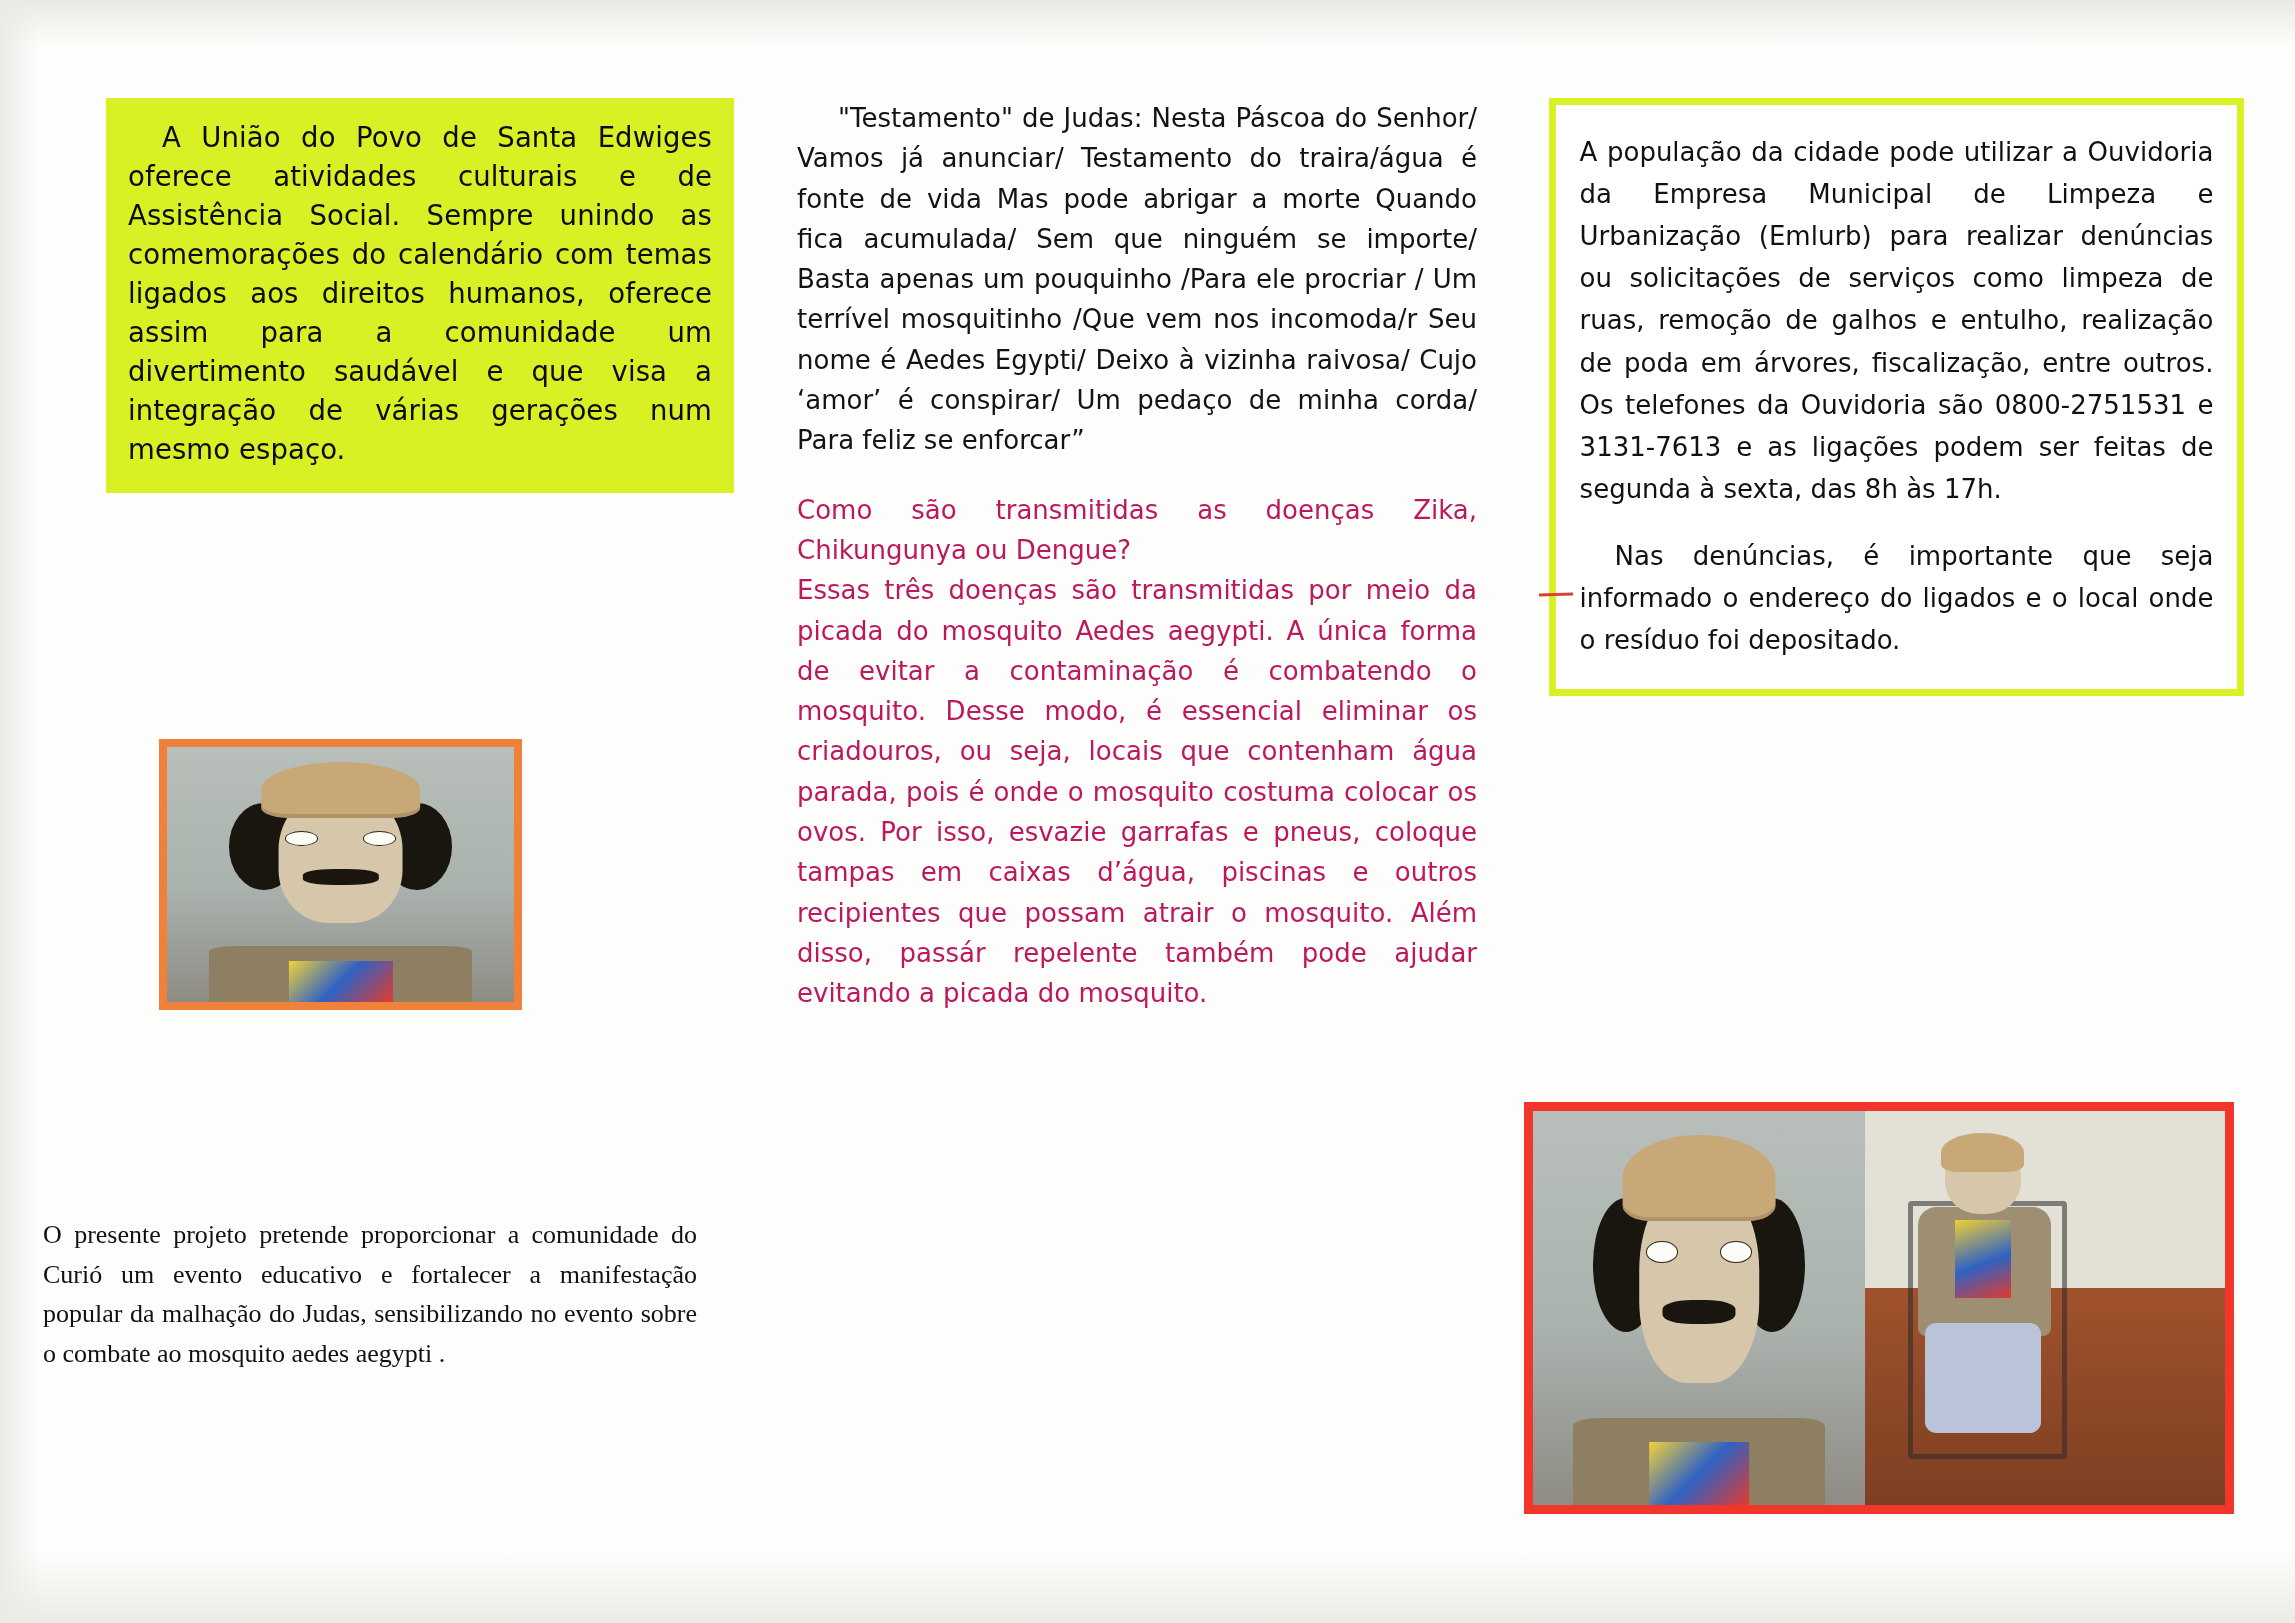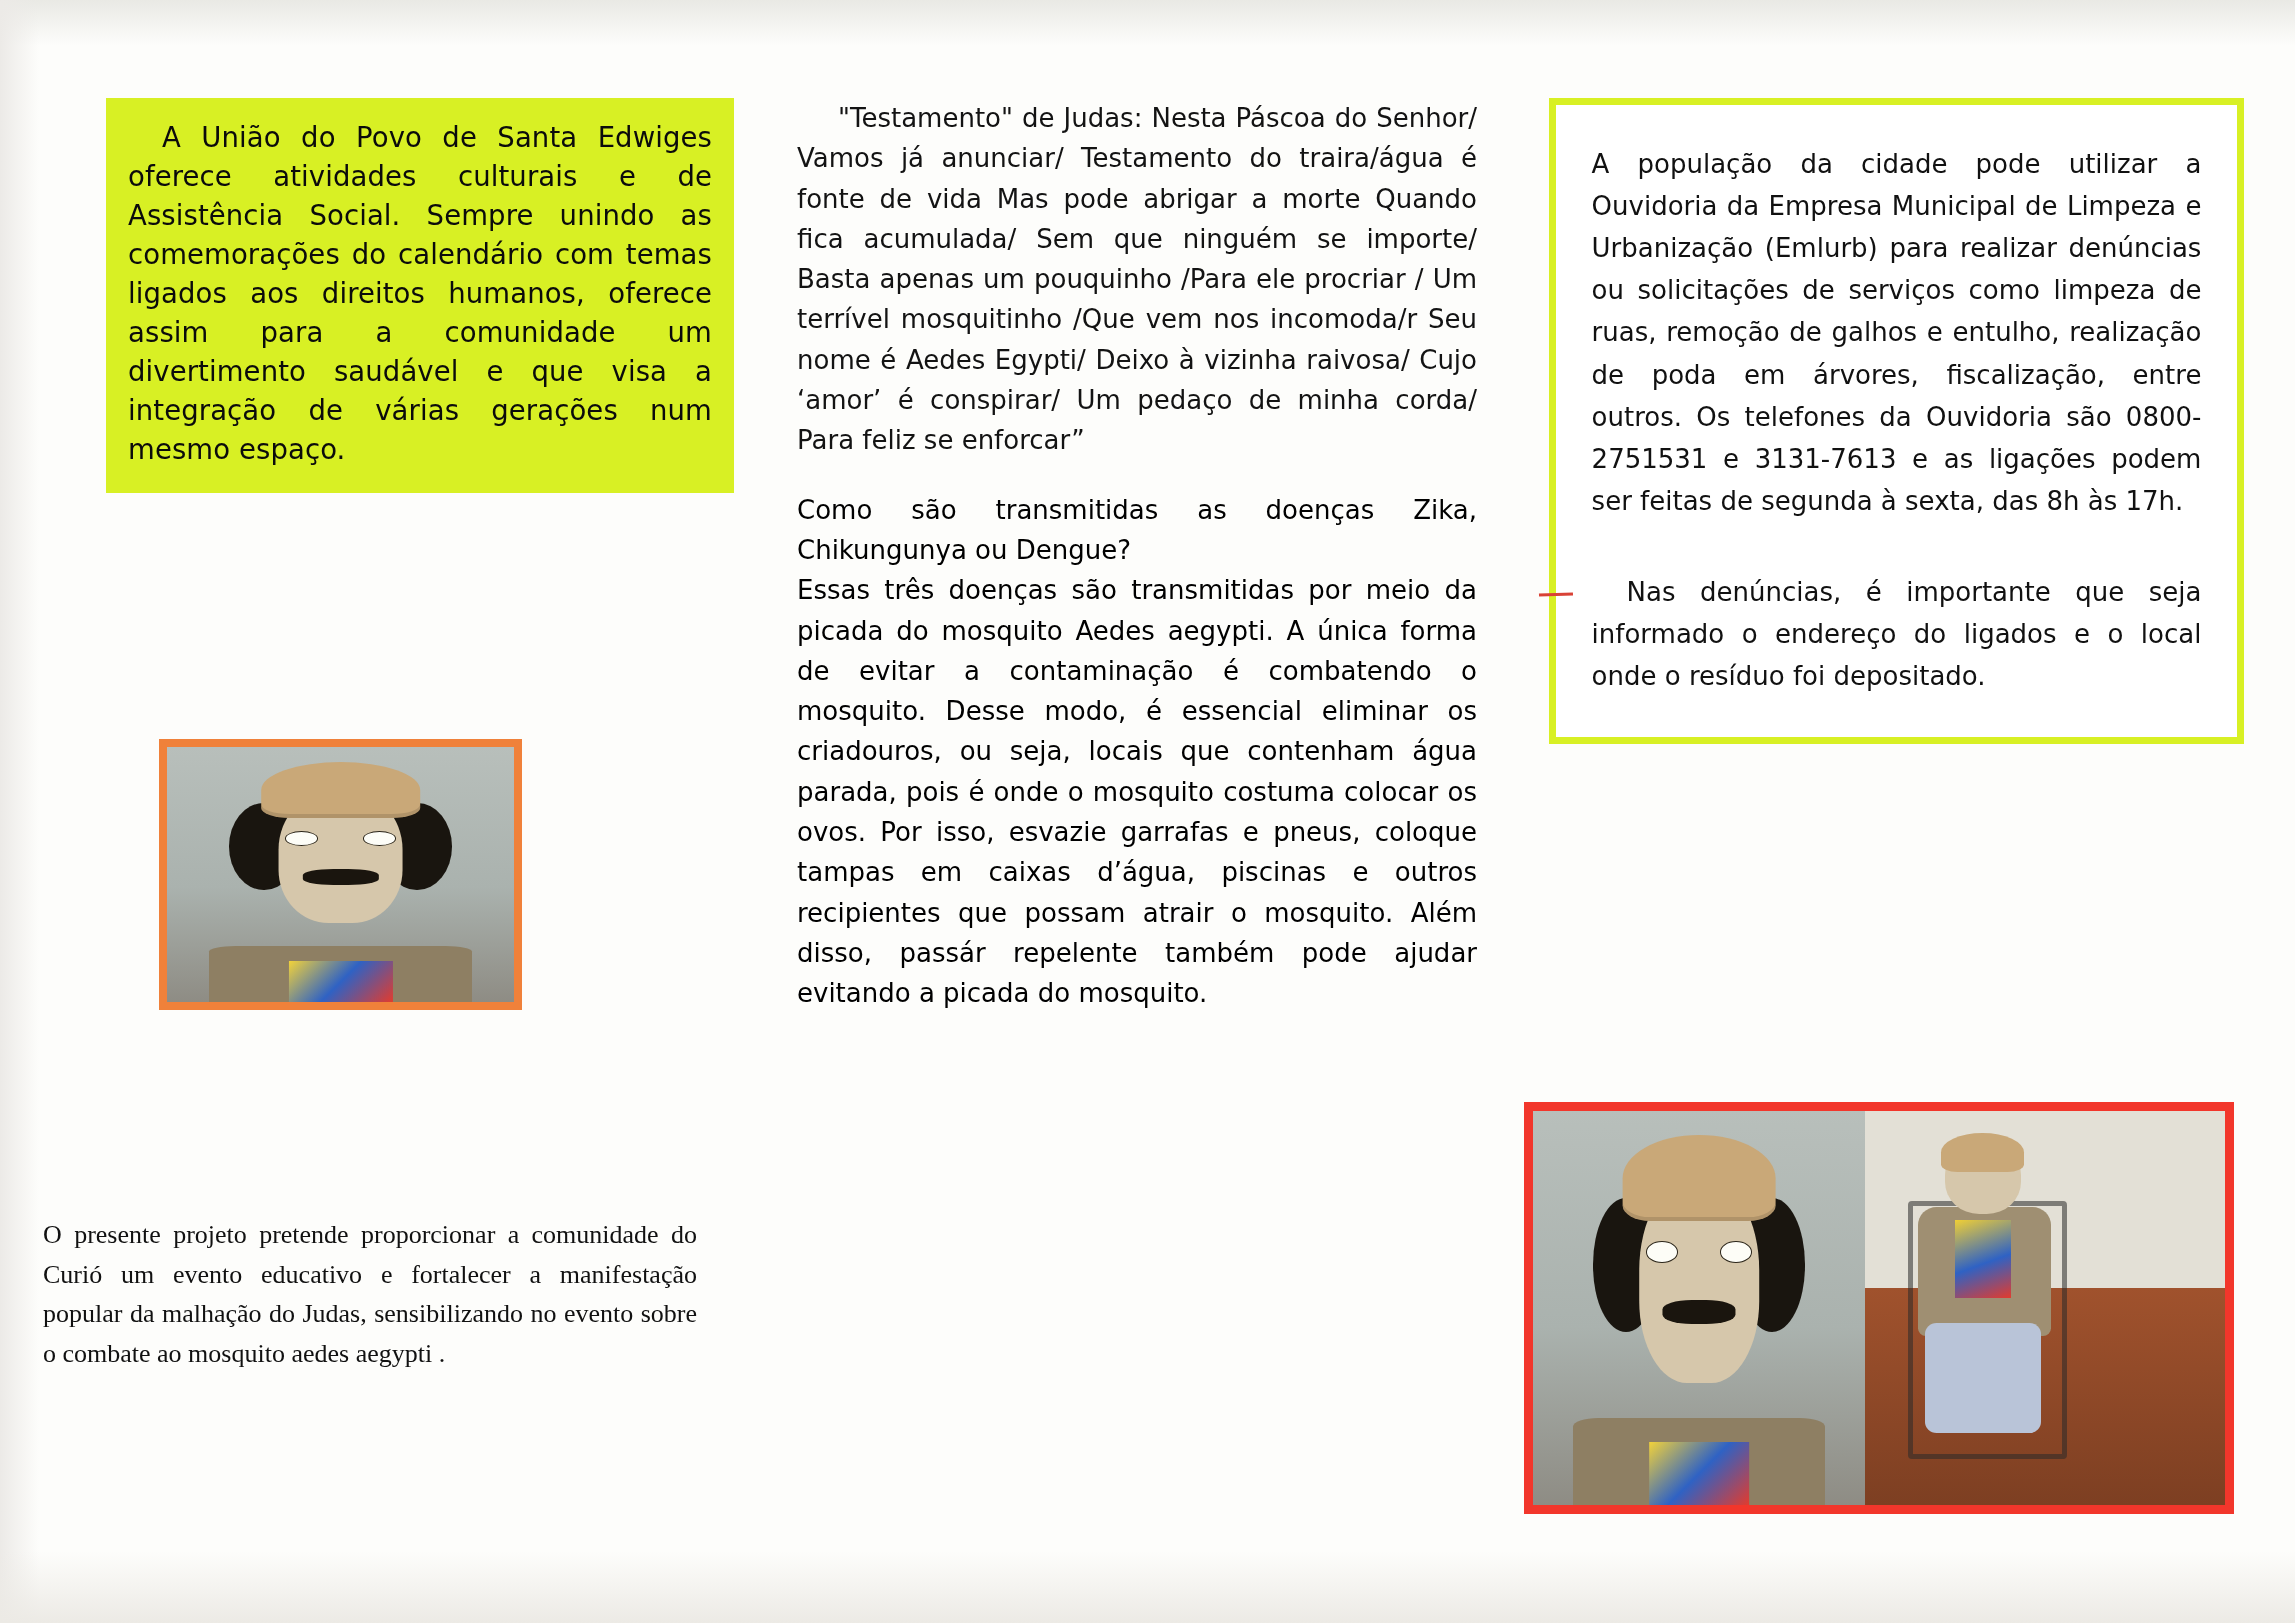--- a/index.html
+++ b/index.html
@@ -238,37 +238,37 @@
   }
   .col2 p {
     margin: 0;
     font-size: 26px;
     line-height: 1.55;
     color: #131313;
     text-align: justify;
   }
   .col2 p.indent { text-indent: 41px; }
   .col2 .blue {
-    color: #000000;
+    color: #be185d;
   }
   .col2 .spacer { height: 29px; }
 
   
   .col3-box {
     position: absolute;
     left: 1549px;
     top: 98px;
     width: 695px;
     border: 7.2px solid #d8f024;
     box-sizing: border-box;
     background: #ffffff;
     padding: 22px 19.6px 23.6px 19.6px;
   }
   .col3-box p {
-    margin: 16px;
+    margin: 4px;
     font-size: 26px;
     line-height: 1.62;
     color: #111;
     text-align: justify;
   }
   .col3-box p.indent { text-indent: 35px; }
   .col3-box .gap { height: 17px; }
   .red-mark {
     position: absolute;
     left: 1539px;

